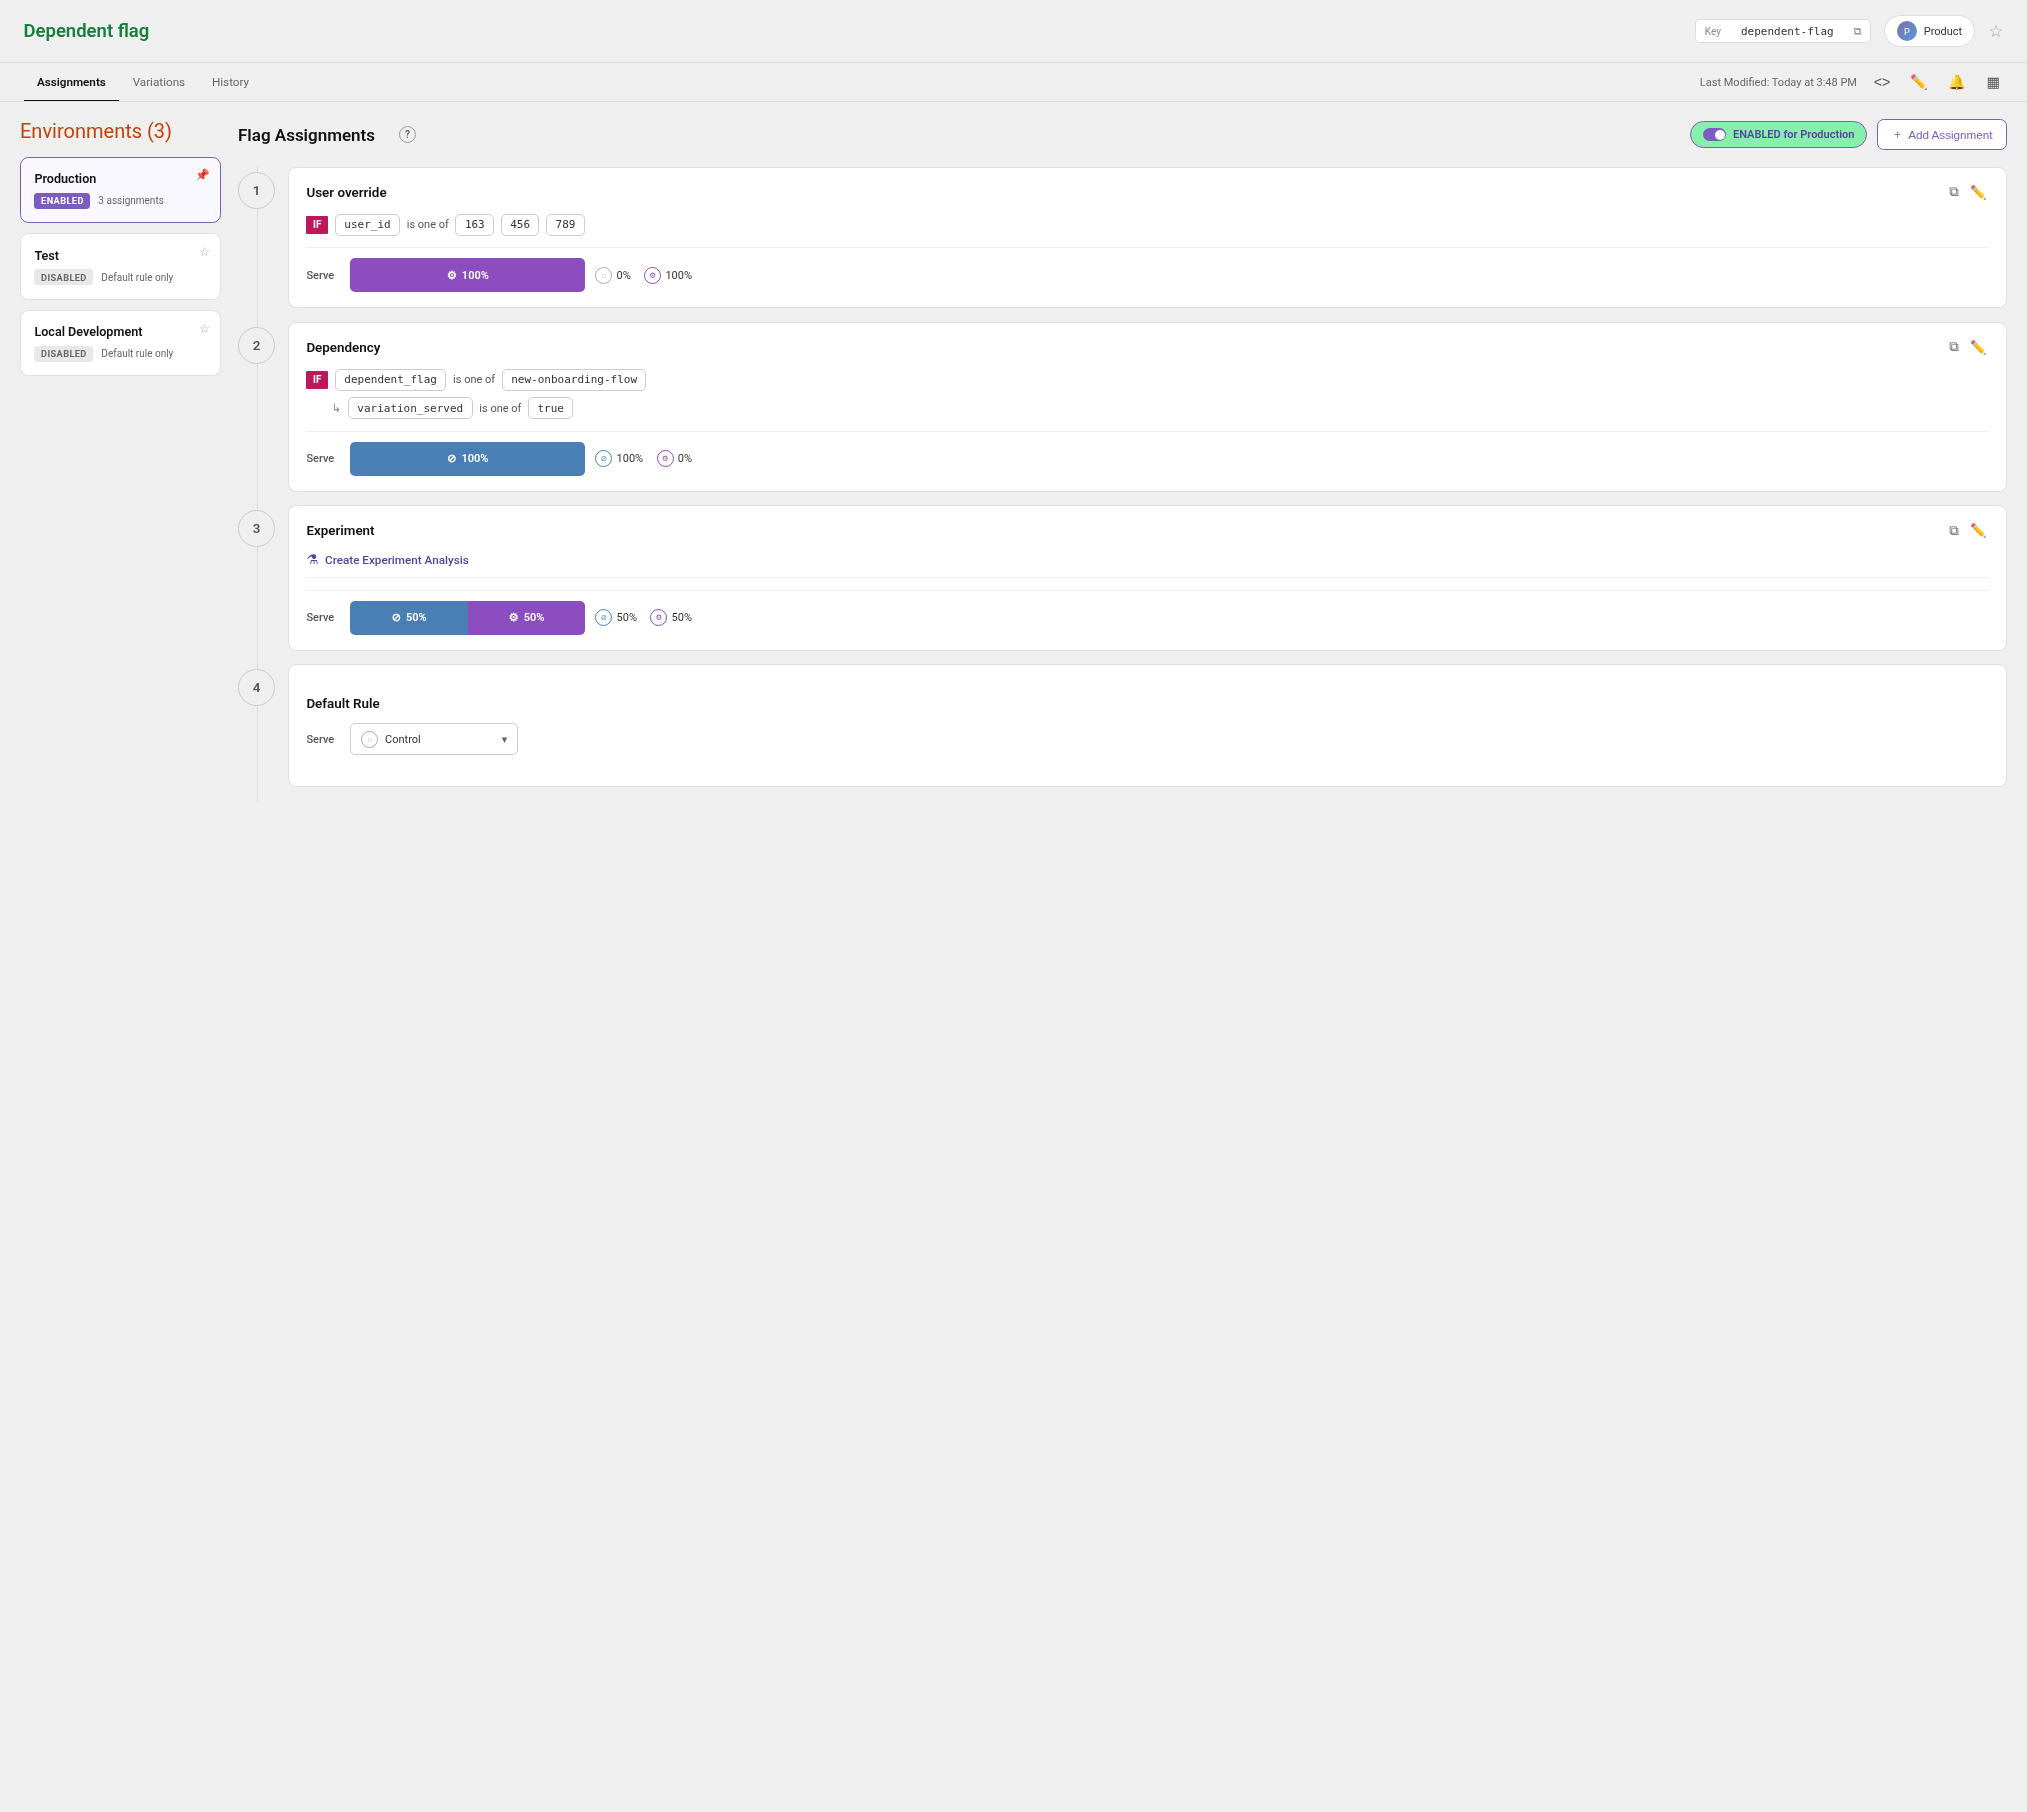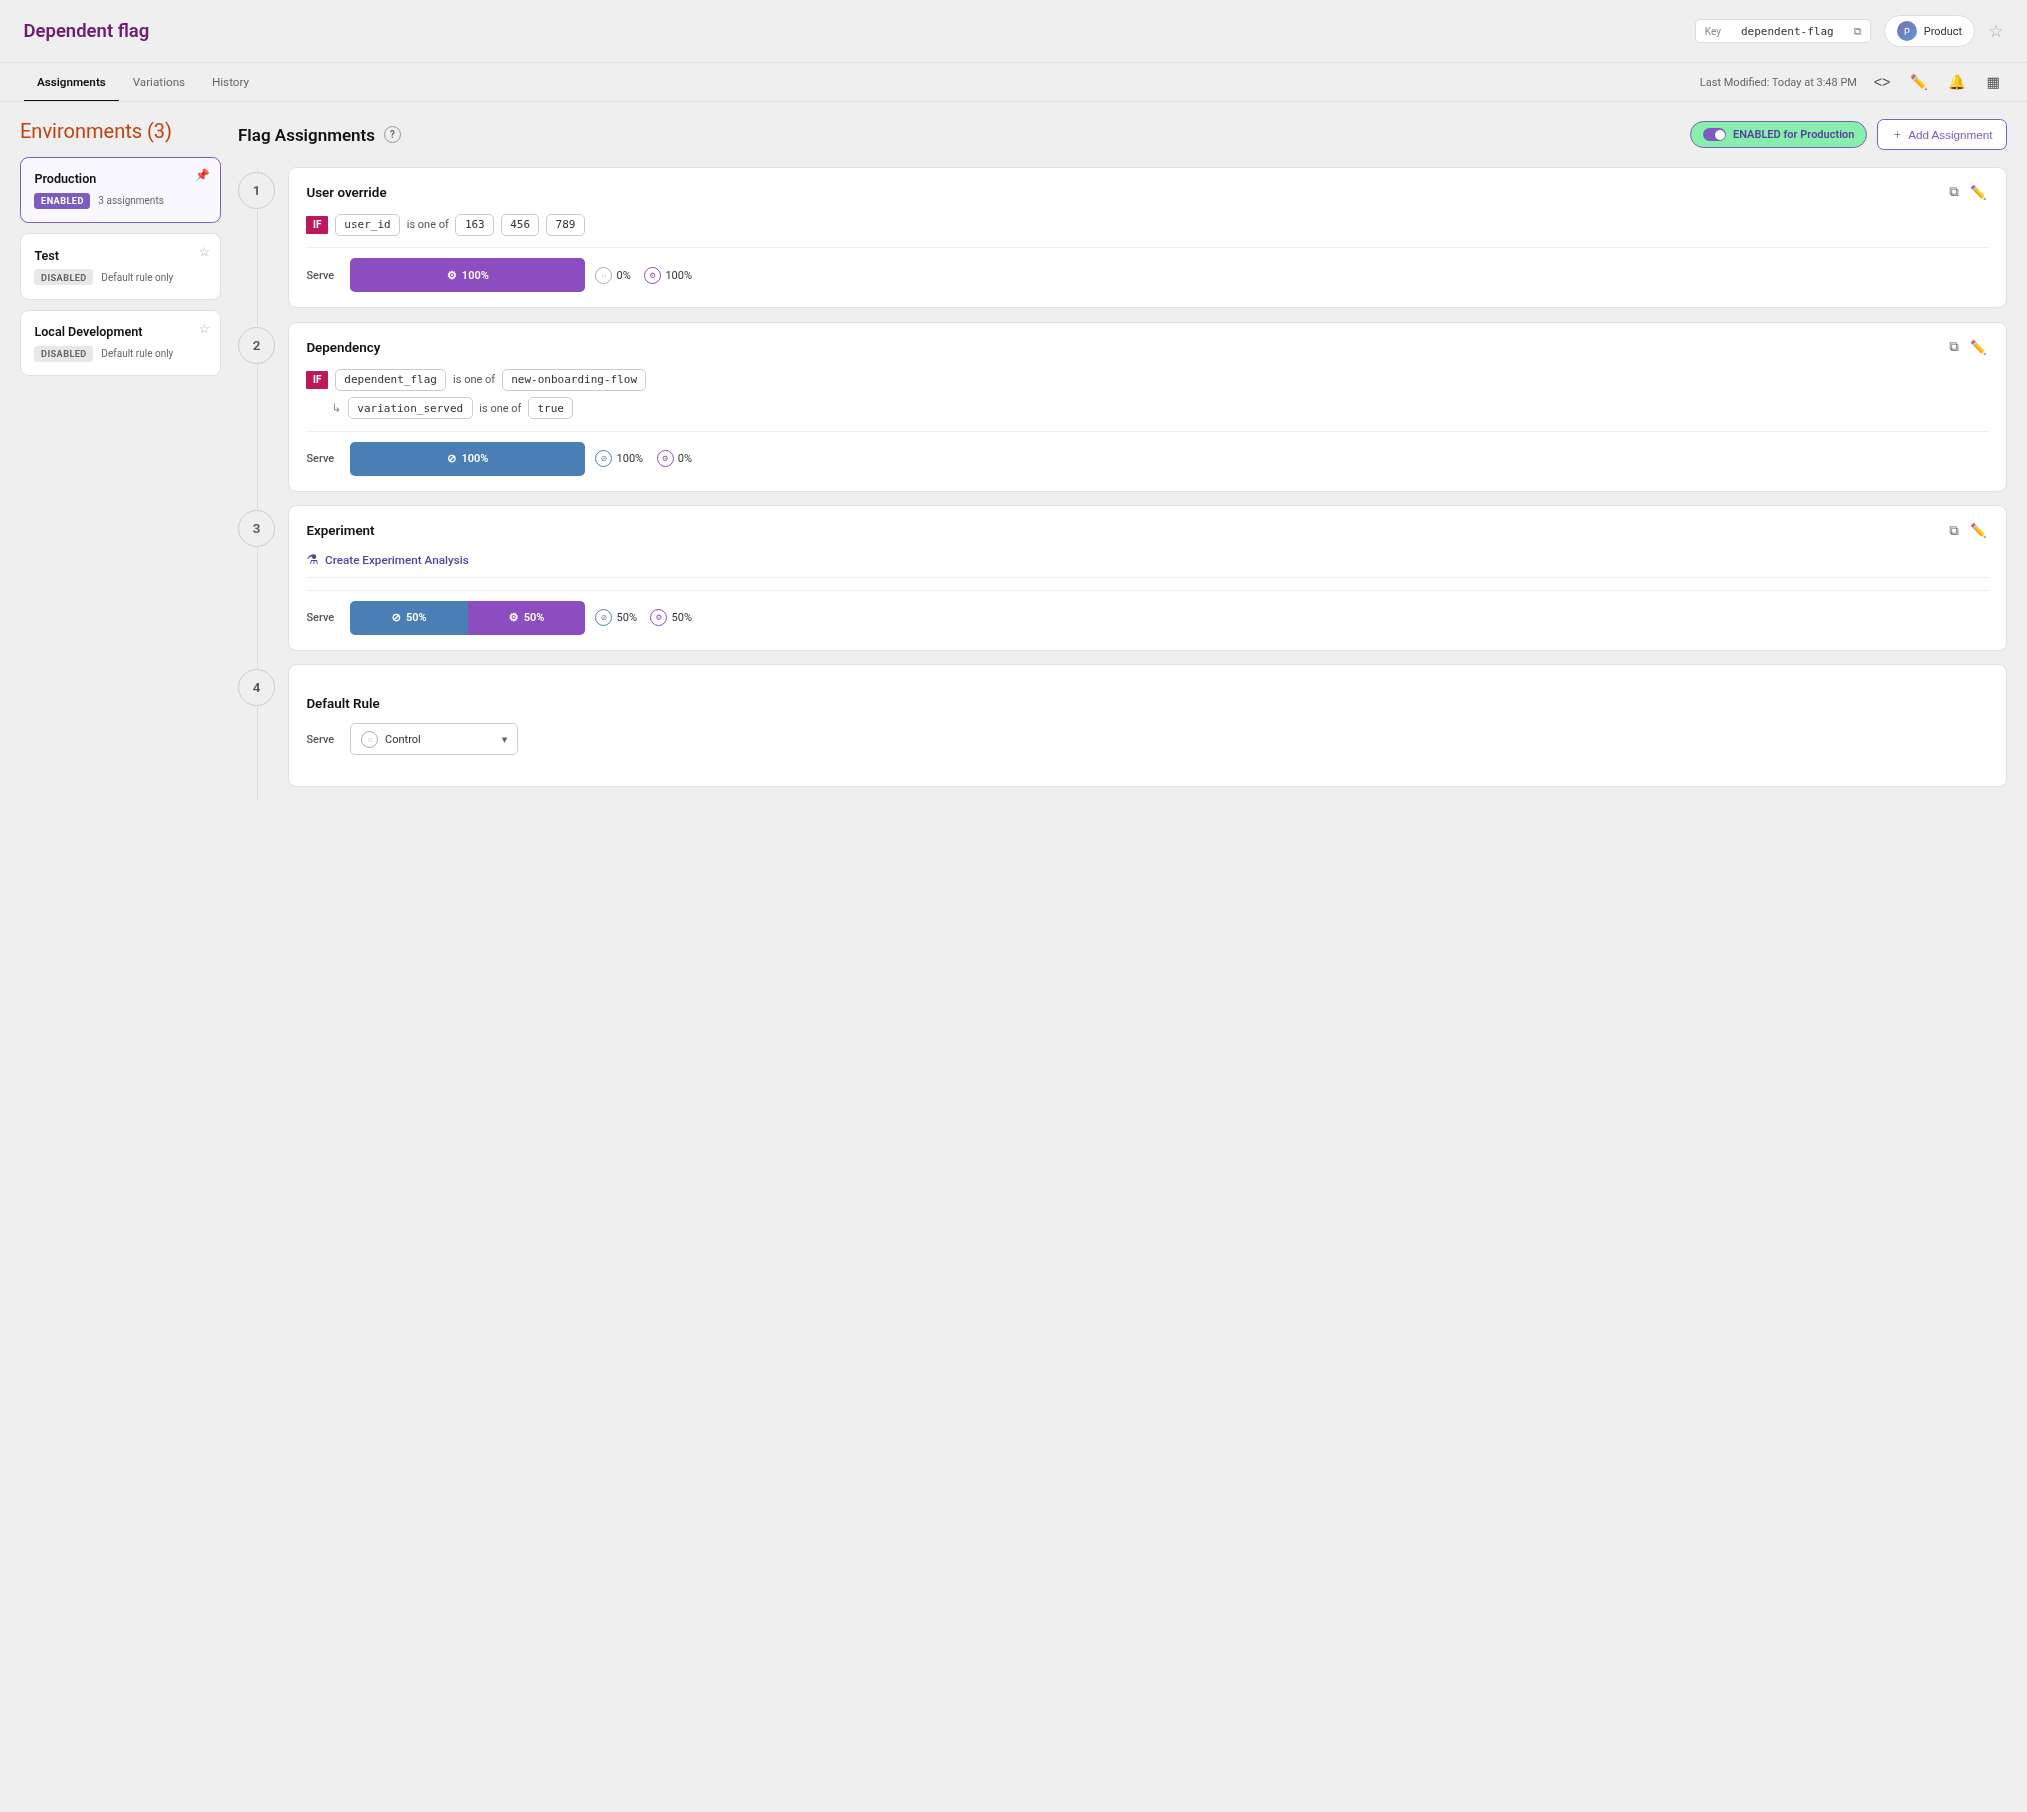--- a/index.html
+++ b/index.html
@@ -15,21 +15,21 @@
       background: #f0eff0;
       padding: 15px 23.5px;
       display: flex;
       align-items: center;
       justify-content: space-between;
       border-bottom: 0.8px solid #e0e0e0;
     }
     .app-title {
       font-size: 18.5px;
       font-weight: 600;
-      color: #701a75;
+      color: #15803d;
     }
     .header-right {
       display: flex;
       align-items: center;
       gap: 13.4px;
     }
     .key-badge {
       display: flex;
       align-items: center;
       gap: 20px;
@@ -207,21 +207,21 @@
     }
     .panel-header {
       display: flex;
       align-items: center;
       justify-content: space-between;
       margin-bottom: 17px;
     }
     .panel-title {
       display: flex;
       align-items: center;
-      gap: 9px;
+      gap: 24px;
       font-size: 17px;
       font-weight: 600;
       color: #111;
     }
     .info-icon {
       width: 17px;
       height: 17px;
       border-radius: 50%;
       border: 0.8px solid #999;
       display: flex;

